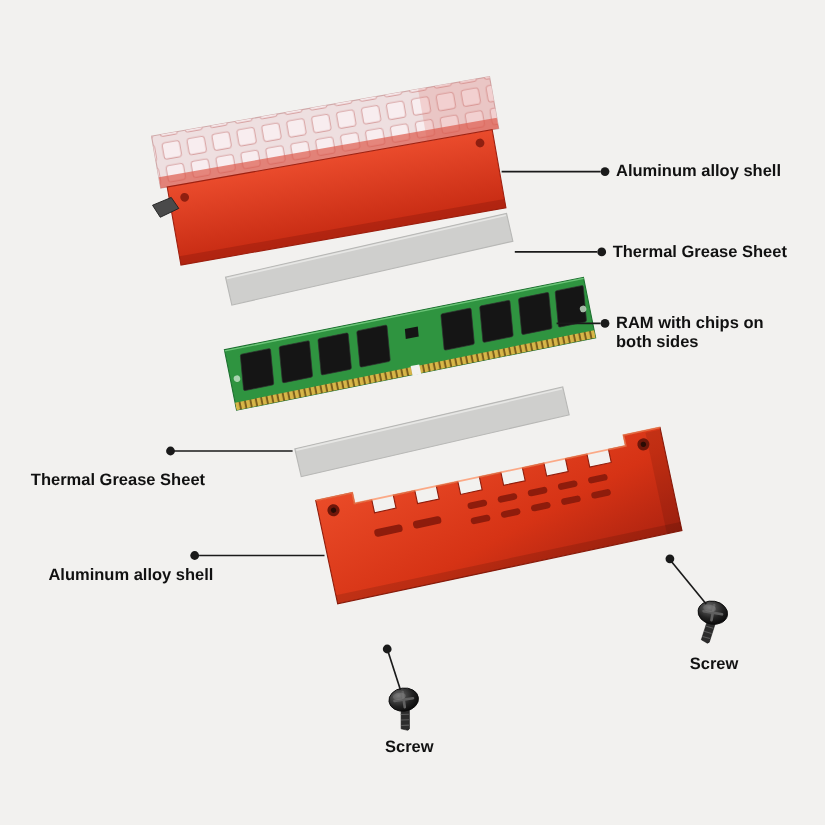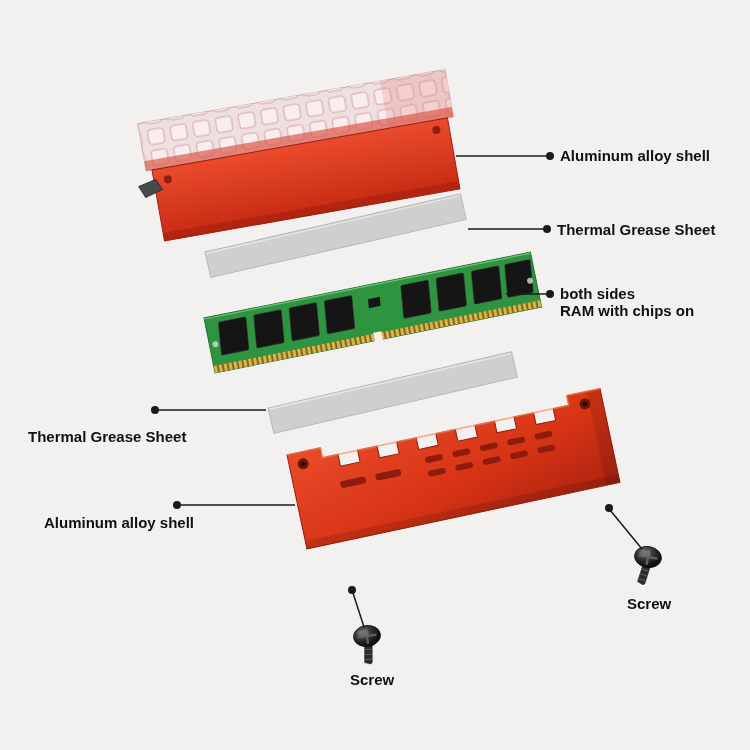--- a/index.html
+++ b/index.html
@@ -150,22 +150,22 @@
       <circle cx="609" cy="508" r="4" fill="#1a1a1a"></circle>
       <circle cx="352" cy="590" r="4" fill="#1a1a1a"></circle>
     </g>
   </svg>
 
   <div class="label" style="left:560px;top:147px">Aluminum alloy shell</div>
 
   <div class="label" style="left:557px;top:221px">Thermal Grease Sheet</div>
 
   <div class="label" style="left:560px;top:285px">
+    <span>RAM with chips on</span>
     <span>both sides</span>
-    <span>RAM with chips on</span>
   </div>
 
   <div class="label" style="left:28px;top:428px">Thermal Grease Sheet</div>
 
   <div class="label" style="left:44px;top:514px">Aluminum alloy shell</div>
 
   <div class="label" style="left:627px;top:595px">Screw</div>
 
   <div class="label" style="left:350px;top:671px">Screw</div>
 

